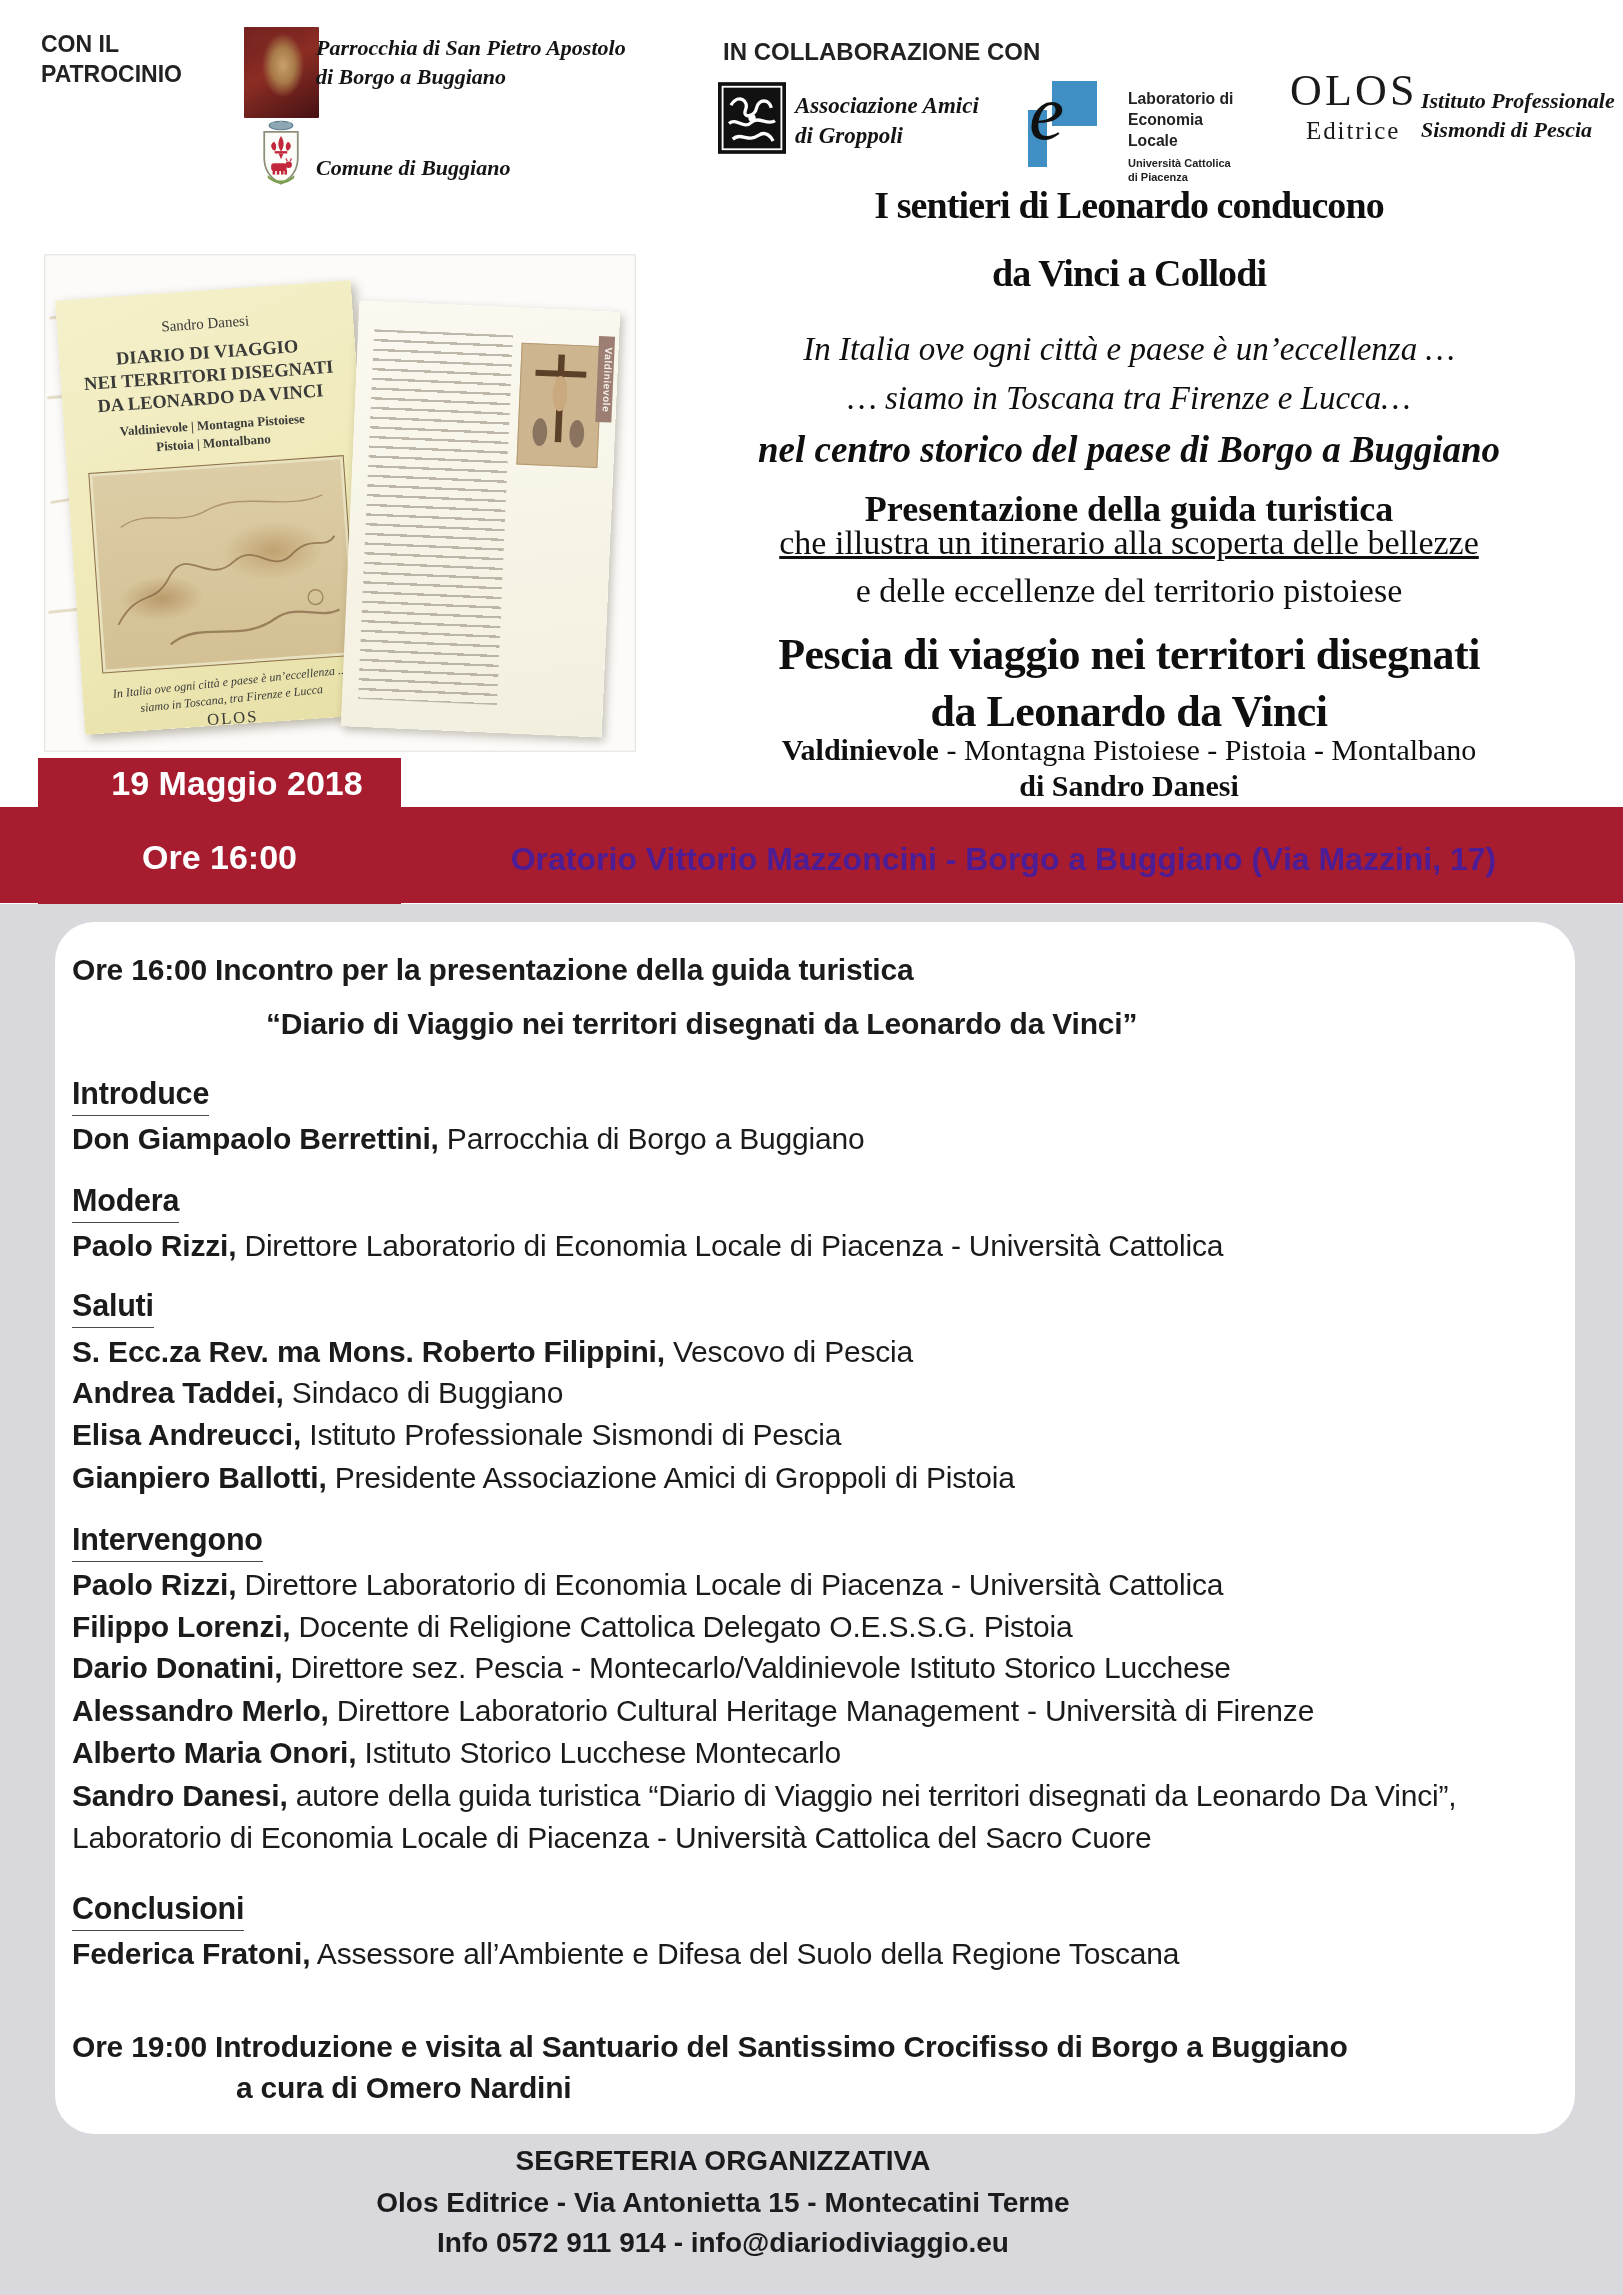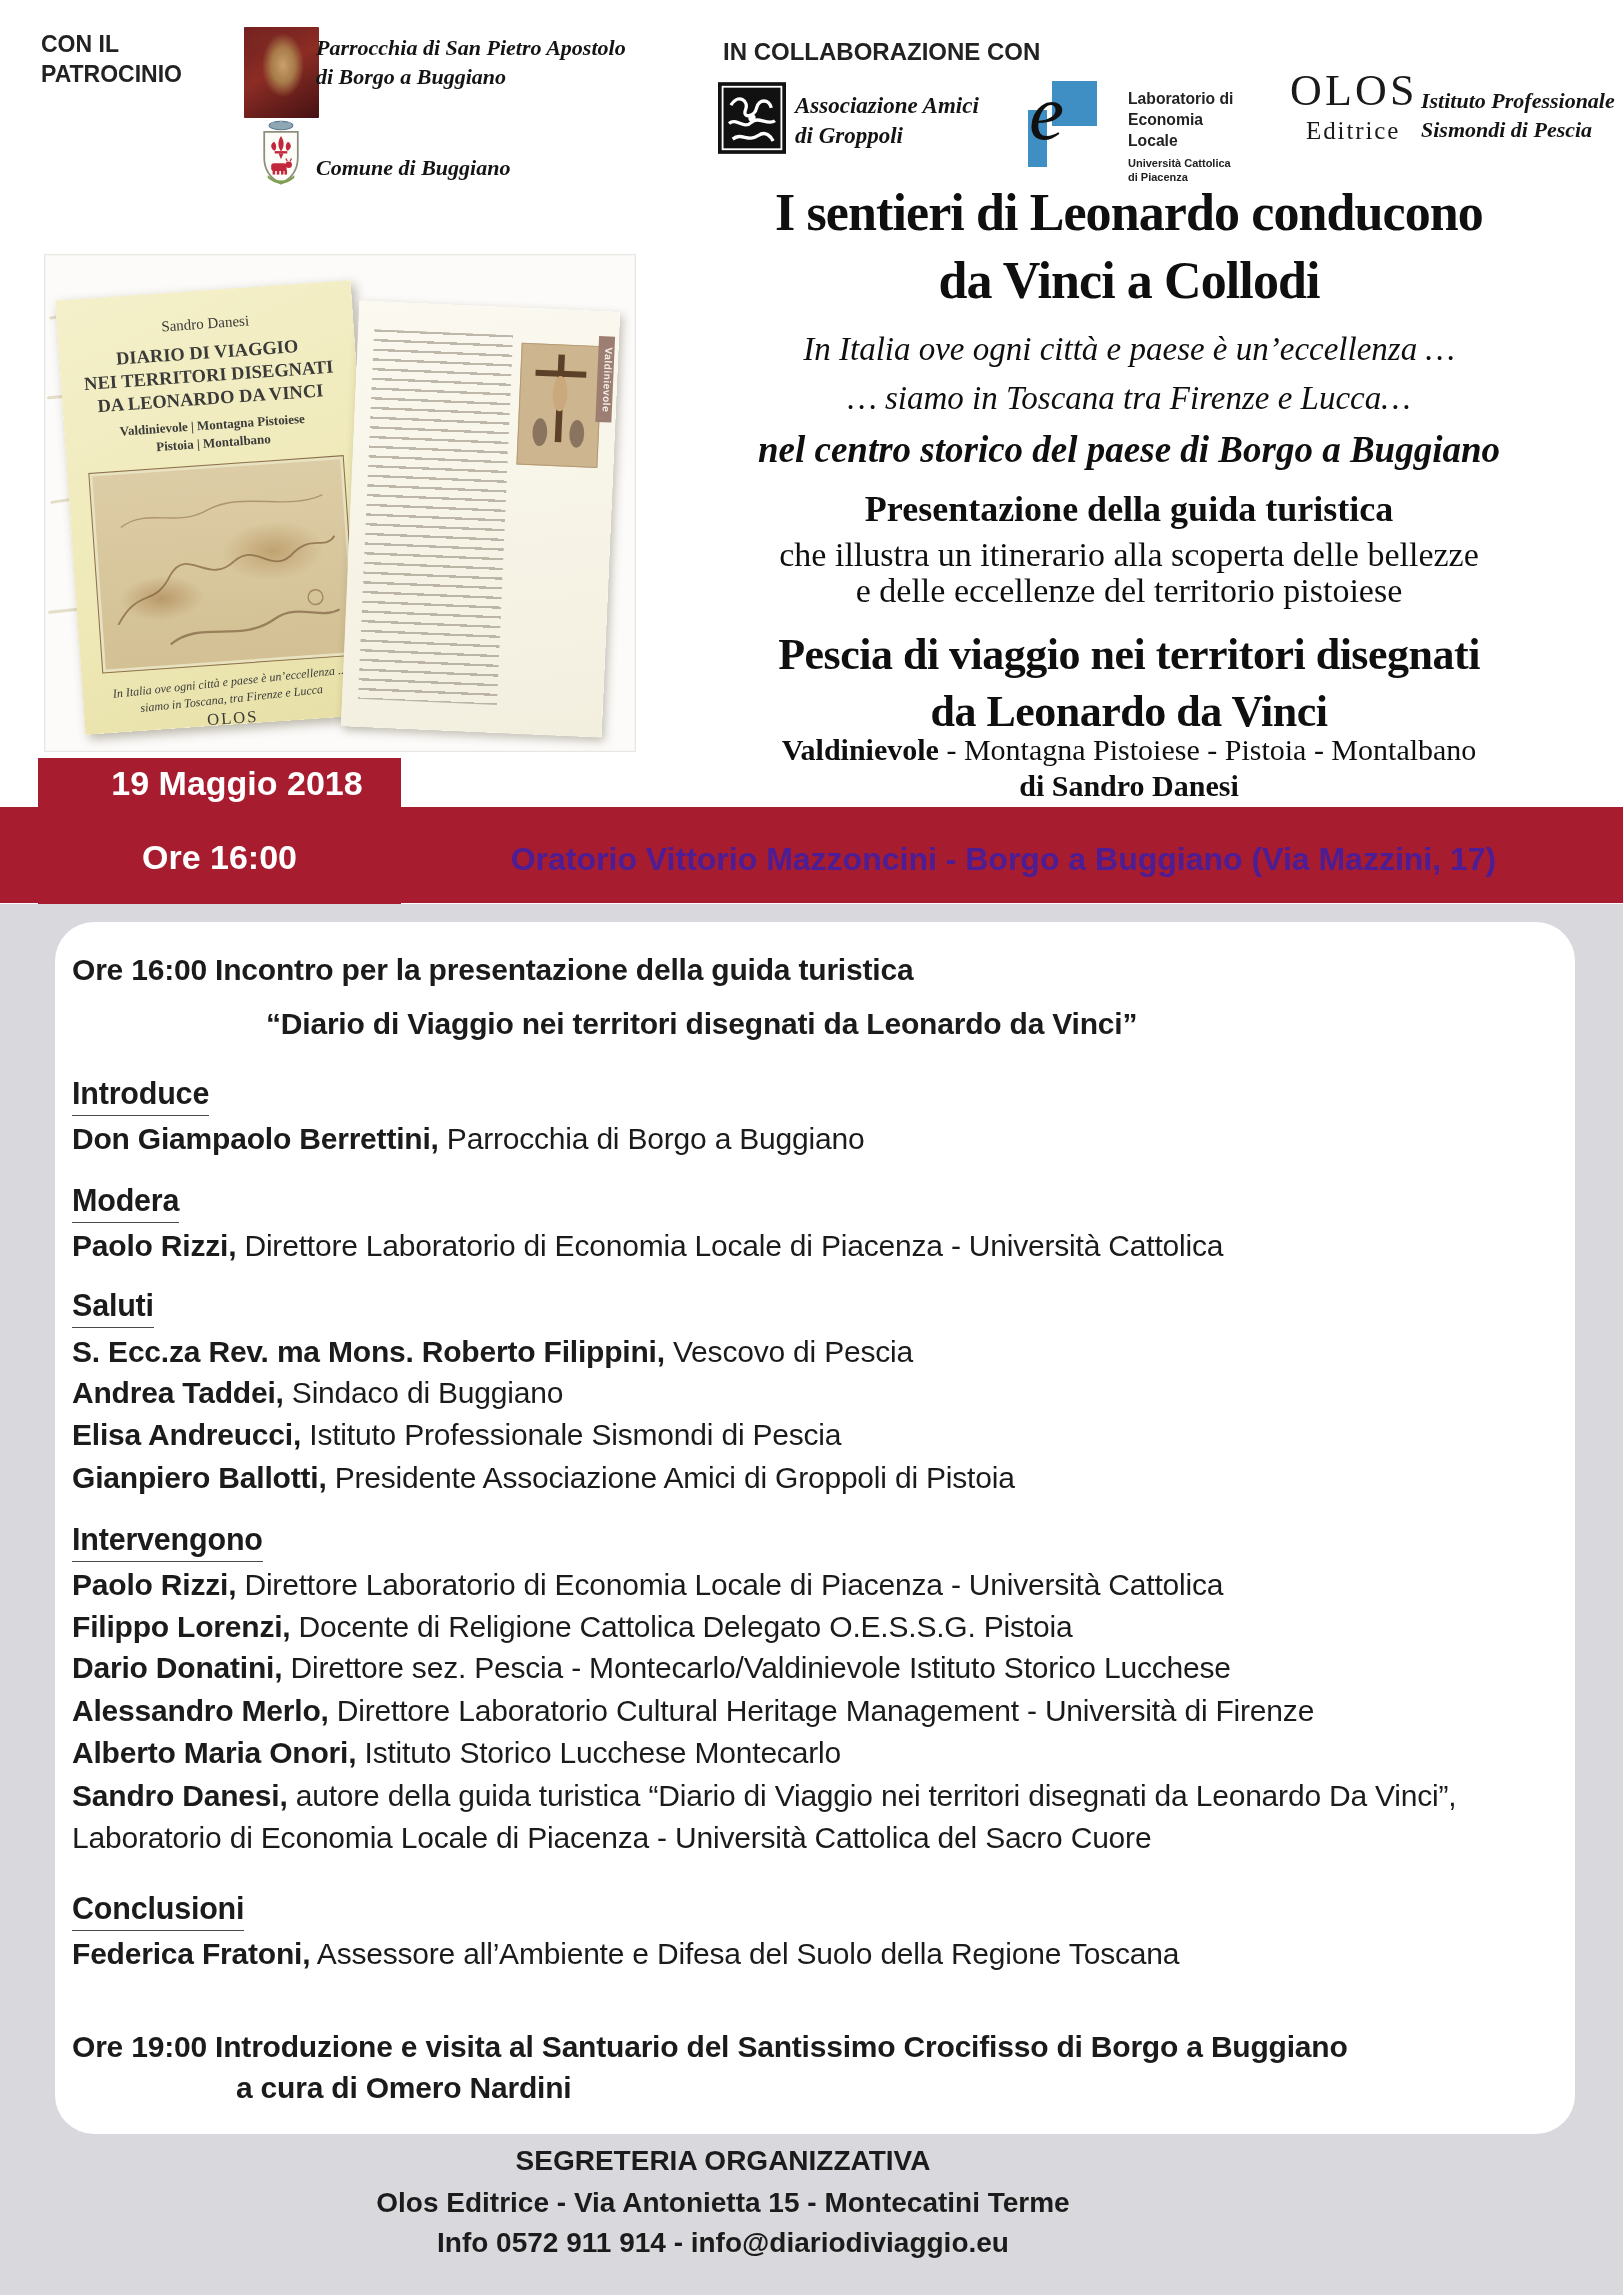--- a/index.html
+++ b/index.html
@@ -25,21 +25,21 @@
        radial-gradient(ellipse 42px 23px at 30% 15%, #7e2822 0%, rgba(90,25,22,0) 100%),
        linear-gradient(150deg,#6d1d1e 0%,#8c2d24 45%,#451113 100%);}
   .lel-logo{width:93px;height:86px;}
   .lel-bar{left:0;top:29px;width:18.5px;height:57px;background:#3f8fc4;}
   .lel-sq{left:24px;top:0;width:45px;height:45px;background:#3f8fc4;}
   .lel-e{left:0.9px;top:-13px;font-family:"Liberation Serif",serif;font-style:italic;
          font-size:79px;color:#101010;}
 
   
   .rcol{left:648px;width:962px;text-align:center;font-family:"Liberation Serif",serif;color:#0f0f0f;}
-  .t-main{font-weight:bold;font-size:52px;letter-spacing:-0.9px;}
+  .t-main{font-weight:bold;font-size:38px;letter-spacing:-0.9px;}
   .t-it{font-style:italic;font-size:33px;}
   .t-boldit{font-style:italic;font-weight:bold;font-size:37px;}
   .t-pres{font-weight:bold;font-size:36px;}
   .t-reg{font-size:34px;}
   .t-book{font-weight:bold;font-size:44px;letter-spacing:-0.5px;}
   .t-areas{font-size:30px;}
   .t-author{font-weight:bold;font-size:30px;}
 
   
   .date-block{left:38px;top:758px;width:363px;height:146px;background:#a81c30;}
@@ -229,21 +229,21 @@
       <div class="rtab">Valdinievole</div>
     </div>
   </div>
 
   <div class="abs rcol t-main" style="top:183px;">I sentieri di Leonardo conducono</div>
   <div class="abs rcol t-main" style="top:251px;">da Vinci a Collodi</div>
   <div class="abs rcol t-it" style="top:331px;">In Italia ove ogni città e paese è un’eccellenza …</div>
   <div class="abs rcol t-it" style="top:380px;">… siamo in  Toscana tra Firenze e Lucca…</div>
   <div class="abs rcol t-boldit" style="top:428px;">nel centro storico del paese di Borgo a Buggiano</div>
   <div class="abs rcol t-pres" style="top:488px;">Presentazione della guida turistica</div>
-  <div class="abs rcol t-reg" style="top:536px;">che illustra un itinerario alla scoperta delle bellezze</div>
+  <div class="abs rcol t-reg" style="top:524px;text-decoration:underline;">che illustra un itinerario alla scoperta delle bellezze</div>
   <div class="abs rcol t-reg" style="top:572px;">e delle eccellenze del territorio pistoiese</div>
   <div class="abs rcol t-book" style="top:629px;">Pescia di viaggio nei territori disegnati</div>
   <div class="abs rcol t-book" style="top:686px;">da Leonardo da Vinci</div>
   <div class="abs rcol t-areas" style="top:733px;"><span style="font-weight:bold;">Valdinievole</span><span> - Montagna Pistoiese - Pistoia - Montalbano</span></div>
   <div class="abs rcol t-author" style="top:769px;">di Sandro Danesi</div>
 
   <div class="abs band"></div>
   <div class="abs date-block"></div>
   <div class="abs banner-date">19 Maggio 2018</div>
   <div class="abs banner-time">Ore 16:00</div>

